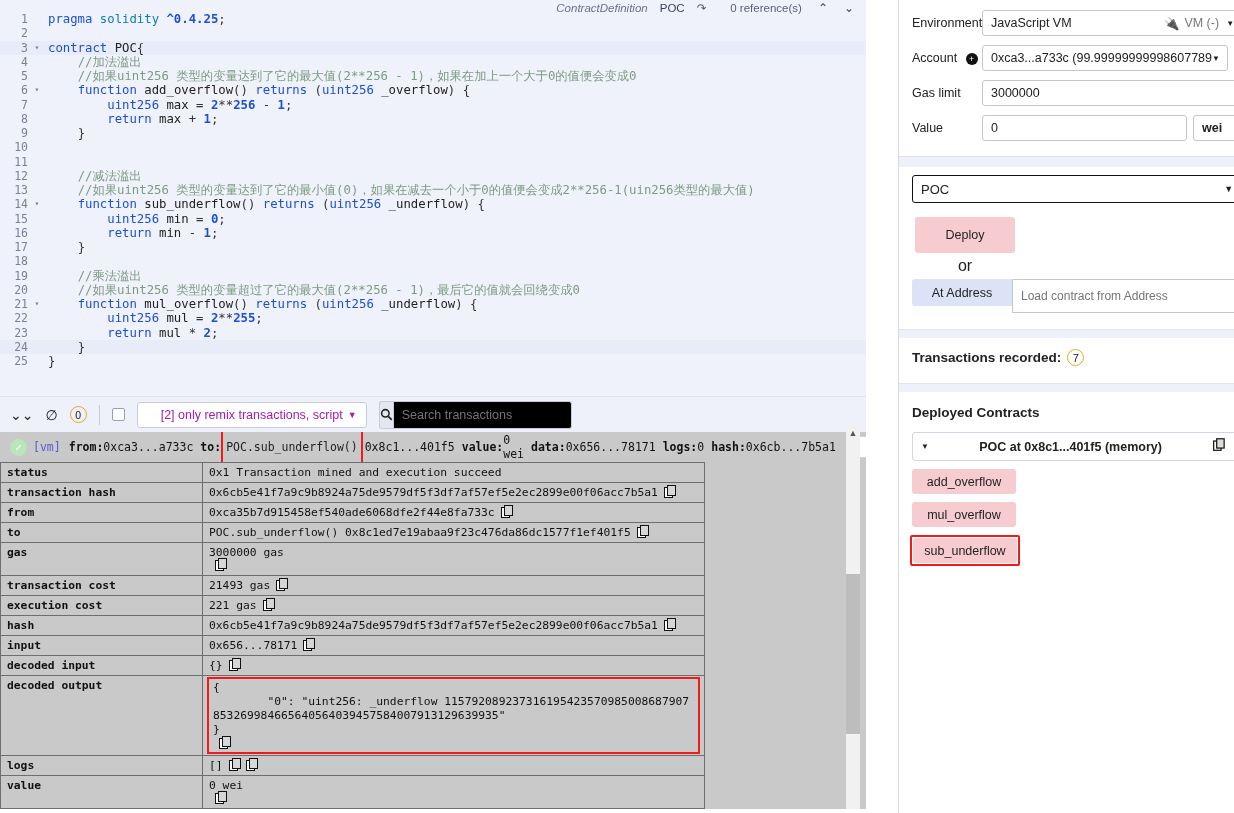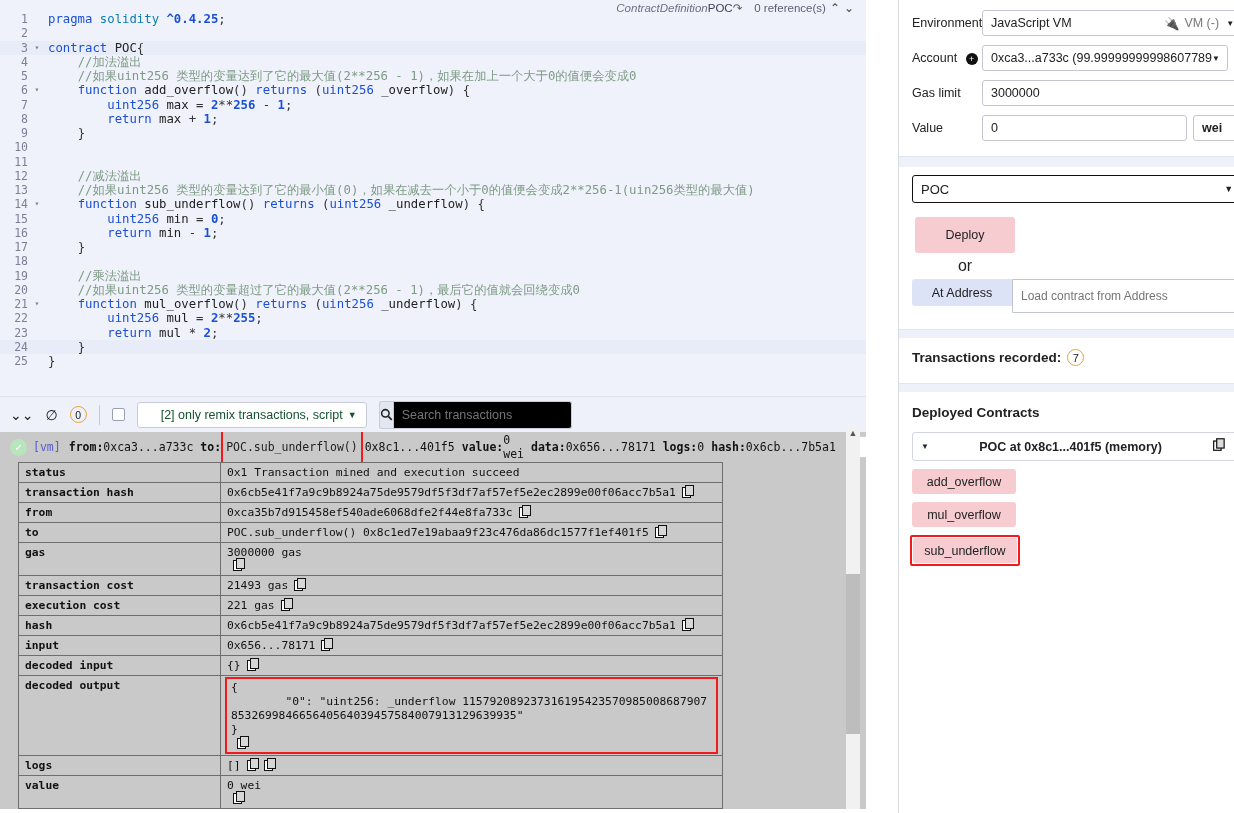--- a/index.html
+++ b/index.html
@@ -14,21 +14,21 @@
   
   #app { display:flex; width:1234px; height:813px; }
   #left { width:866px; height:813px; display:flex; flex-direction:column; position:relative; }
   #right { width:368px; height:813px; background:#fff; border-left:1px solid #d9d9e3;
            display:flex; flex-direction:column;margin-left:32px; }
 
   
   #editor-wrap { position:relative; height:396px; background:#f0f2fb; overflow:hidden; }
   #editor-topbar { position:absolute; top:0; left:0; right:0; height:15px;
                    display:flex; justify-content:flex-end; align-items:center;
-                   gap:0; padding-right:12px; font-size:11.5px; color:#5a5f73; z-index:5;}
+                   gap:12px; padding-right:12px; font-size:11.5px; color:#5a5f73; z-index:5;}
   #editor-topbar .cd { font-style:italic; color:#6b7084; }
   #editor-topbar .poc { font-style:normal; color:#3b4055; }
   #editor-topbar .refs { color:#5a5f73; margin-left:12px;}
   #editor-topbar .arrow { font-size:12px; color:#444; margin-left:4px; cursor:pointer;}
   #code { position:absolute; top:12px; left:0; right:0; bottom:0;
           font-family:"DejaVu Sans Mono","Liberation Mono",monospace;
           font-size:12.3px; line-height:14.25px; white-space:pre; }
   .cl { display:flex; height:14.25px; align-items:flex-start; }
   .cl.hl { background:#e8ecf9; }
   .gut { width:30px; text-align:right; color:#7b8096; flex:none; padding-right:2px;
@@ -48,21 +48,21 @@
               padding:0 10px; gap:12px; flex:none; border-top:1px solid #dfe1ef;}
   .ticon { font-size:14px; color:#222; cursor:pointer; user-select:none; }
   .ticon.err { color:#1a1a1a; }
   .circ0 { display:inline-flex; align-items:center; justify-content:center;
            width:17px; height:17px; border:1.6px solid #e8a71e; border-radius:50%;
            font-size:10.5px; color:#1a1a1a; }
   .tdiv { width:1px; height:20px; background:#c7c9d6; }
   .tchk { width:13px; height:13px; border:1px solid #9aa0b4; background:#fff; border-radius:2px;}
   #filtersel { width:230px; height:26px; background:#fff; border:1px solid #c9ccd8;
                border-radius:3px; display:flex; align-items:center; justify-content:center;
-               gap:6px; font-size:12.5px; color:#14532d; cursor:pointer; position:relative; }
+               gap:6px; font-size:12.5px; color:#a21caf; cursor:pointer; position:relative; }
   #filtersel .cv { font-size:9px; position:absolute; right:9px; }
   #searchbox { display:flex; align-items:center; height:28px; width:180px; }
   #searchbtn { width:32px; height:28px; background:#e4e6f0; border:1px solid #c9ccd8;
                border-right:none; border-radius:3px 0 0 3px; display:flex;
                align-items:center; justify-content:center; }
   #searchinp { flex:1; height:28px; border:1px solid #c9ccd8; border-radius:0 3px 3px 0;
                background:#000000; font-size:12.5px; padding:0 8px; color:#999;
                font-family:"Liberation Sans",sans-serif; outline:none;}
   #term-body { flex:1; background:#c9c9c9; position:relative; overflow:hidden; }
 
@@ -74,21 +74,21 @@
            font-size:11px; margin:0 6px 0 4px; flex:none;}
   .vmtag { color:#5a5ad6; margin-right:8px; }
   .lbl { font-weight:bold; color:#111; }
   .val { color:#111; margin-right:7px;}
   #hlbox { border:2.5px solid #f21b1b; padding:10px 3px; margin:0 2px 0 0; }
   #debugbtn { margin-left:10px; background:#fff; border:1px solid #d0d0d0; border-radius:3px;
               padding:3px 12px; font-size:11.5px; cursor:pointer;
               font-family:"DejaVu Sans Mono","Liberation Mono",monospace;}
 
   
-  #details { position:absolute; top:30px; left:18px; width:705px; }
+  #details { position:absolute; top:30px; left:0; width:705px; }
   table.tx { border-collapse:collapse; width:100%;
              font-family:"DejaVu Sans Mono","Liberation Mono",monospace; font-size:11.3px;}
   table.tx td { border:1px solid #6e6e6e; padding:3px 6px; vertical-align:top;
                 background:#c9c9c9; color:#111; }
   table.tx td.k { width:202px; font-weight:bold; }
   .cp { display:inline-block; width:11px; height:12px; position:relative; margin-left:6px;
         vertical-align:-2px; cursor:pointer;}
   .cp::before{ content:""; position:absolute; left:0; top:1px; width:7px; height:9px;
                border:1.3px solid #111; background:#fff;}
   .cp::after{ content:""; position:absolute; left:3px; top:-1px; width:7px; height:9px;

